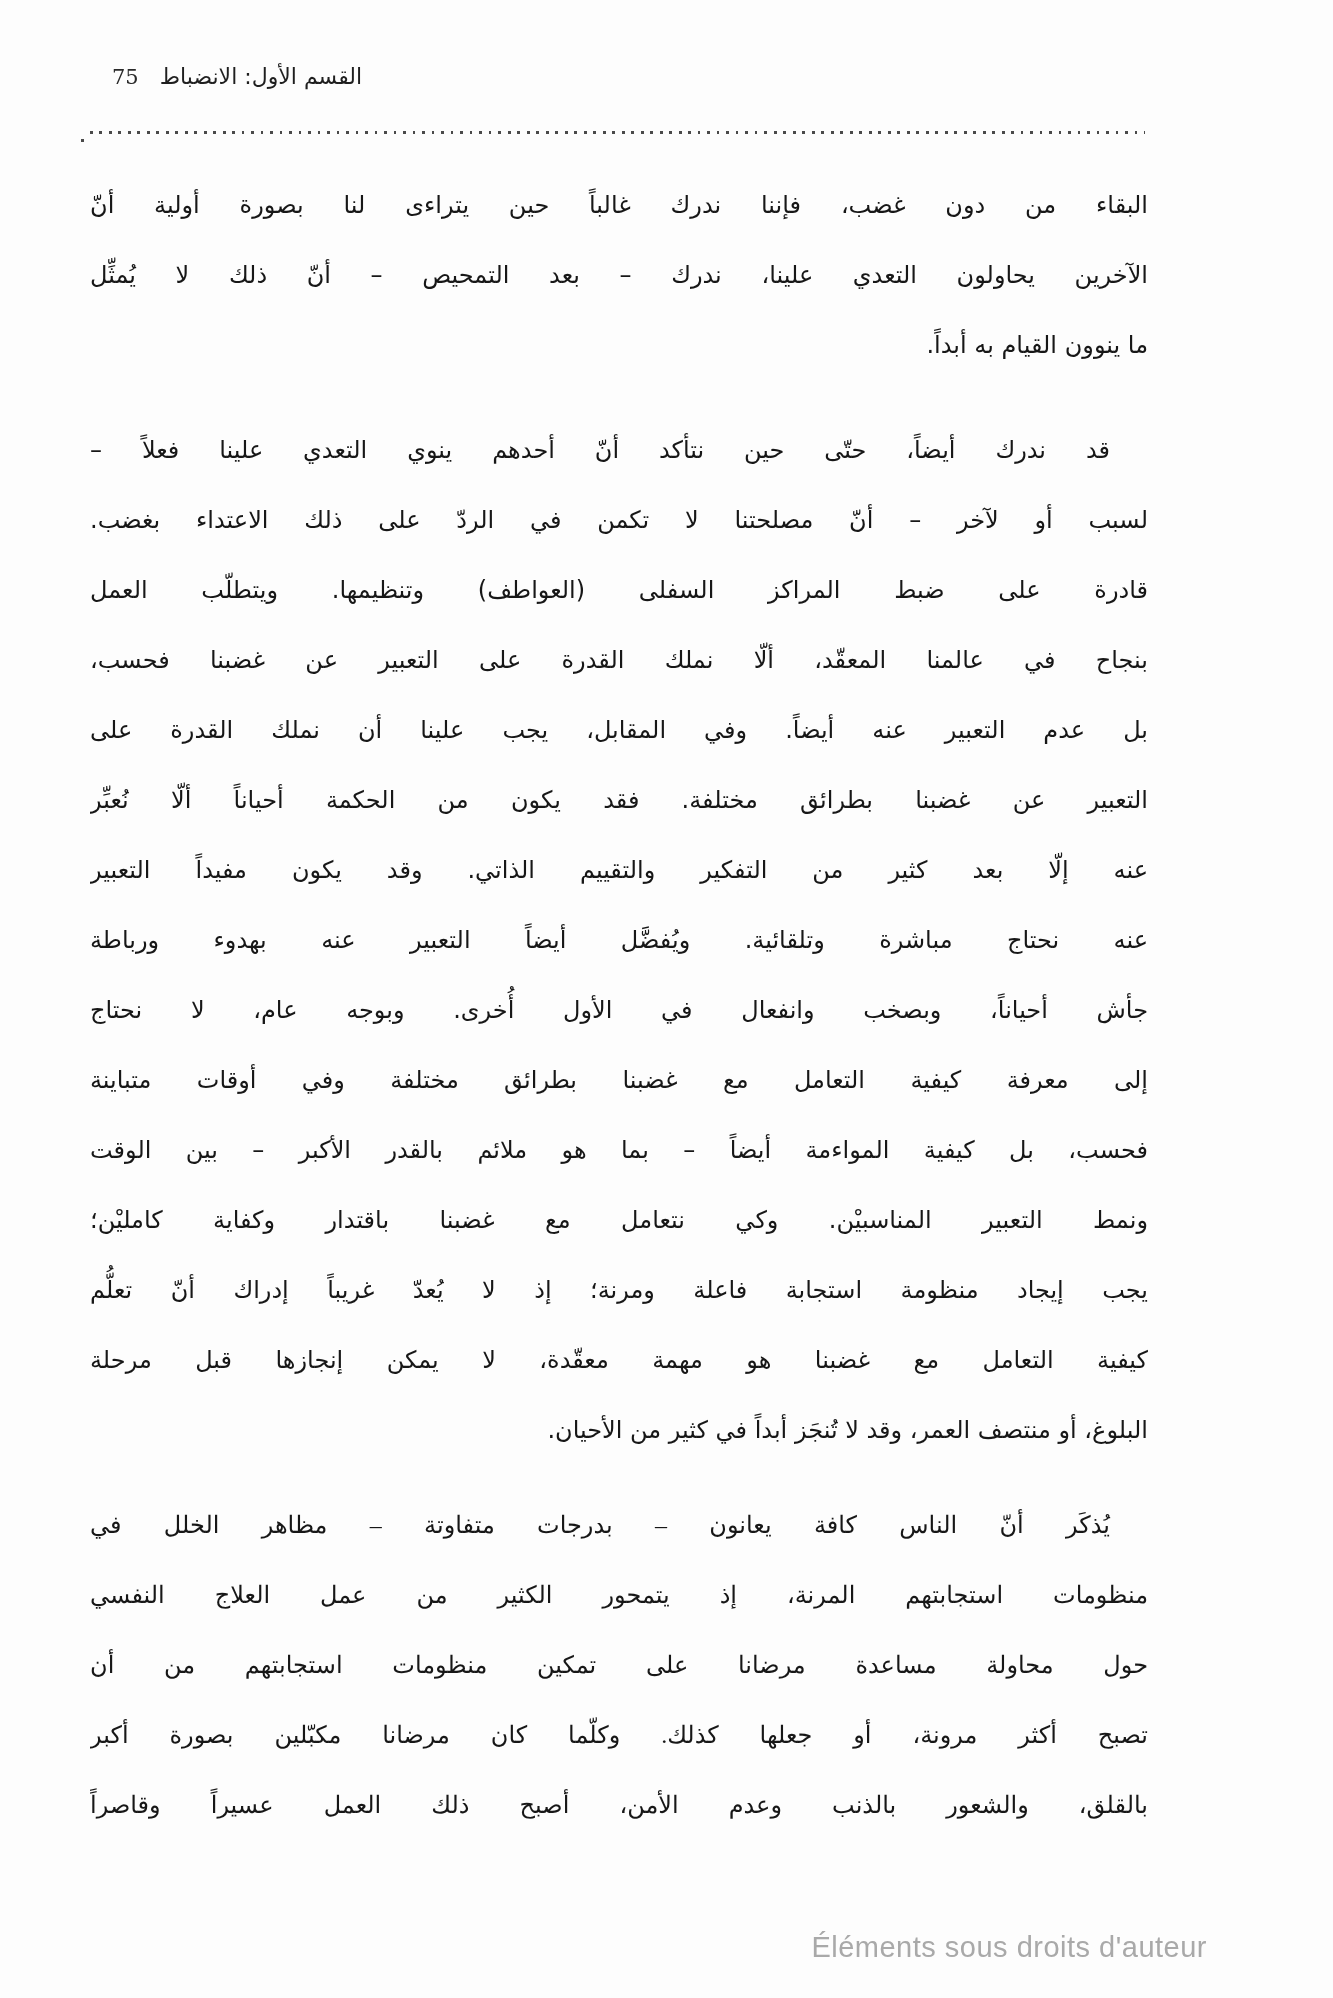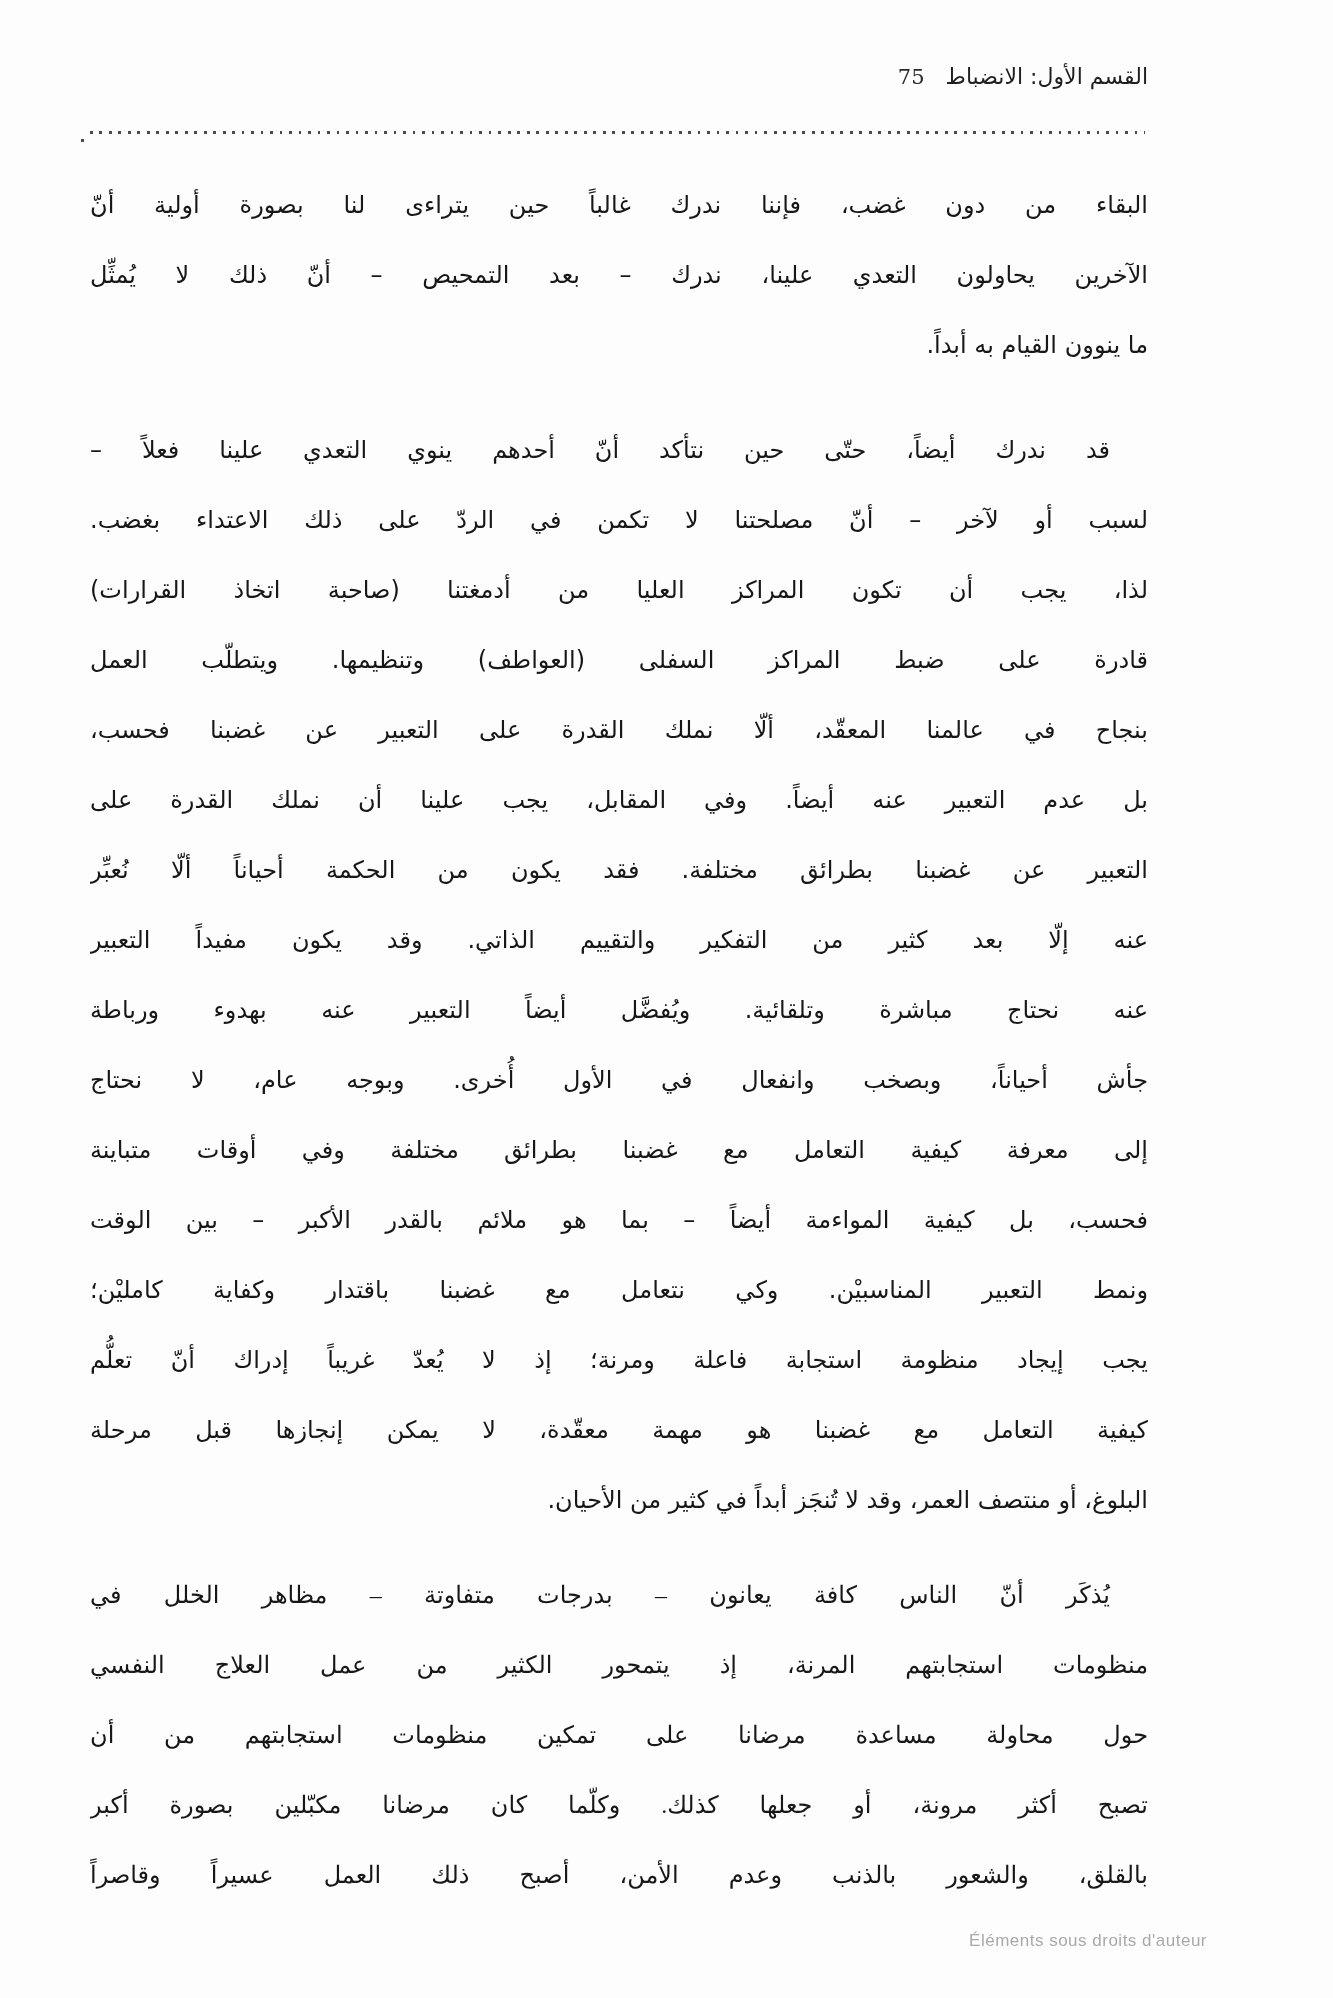--- a/index.html
+++ b/index.html
@@ -6,21 +6,21 @@
   .page{
     position:relative;
     width:1333px;height:1998px;
     background:#fdfdfd;
     font-family:"DejaVu Sans",sans-serif;
     color:#1b1b1b;
     overflow:hidden;
   }
   .runhead{
     position:absolute;top:64px;left:90px;right:185px;
-    direction:rtl;text-align:right;
+    direction:rtl;text-align:left;
     font-size:22px;color:#1f1f1f;
     padding-left:22px;
   }
   .runhead .pagenum{
     font-family:"DejaVu Serif",serif;
     font-size:21px;
     margin-right:14px; 
     color:#2a2a2a;
   }
   .dotted{
@@ -47,21 +47,21 @@
     white-space:normal;
   }
   .line.last{
     text-align-last:right;
   }
   .line.indent{padding-right:38px;}
   .copyright{
     position:absolute;top:1931px;right:126px;
     direction:ltr;
     font-family:"Liberation Sans",sans-serif;
-    font-size:17px;color:#a9a9a9;
+    font-size:29px;color:#a9a9a9;
     letter-spacing:0.5px;
   }
 </style>
 </head>
 <body>
 
 <div class="page">
 
   <div class="runhead">
     <span>القسم الأول: الانضباط</span>
@@ -75,21 +75,20 @@
 
     <div class="para p1">
       <div class="line">البقاء من دون غضب، فإننا ندرك غالباً حين يتراءى لنا بصورة أولية أنّ</div>
       <div class="line">الآخرين يحاولون التعدي علينا، ندرك – بعد التمحيص – أنّ ذلك لا يُمثِّل</div>
       <div class="line last">ما ينوون القيام به أبداً.</div>
     </div>
 
     <div class="para p2">
       <div class="line indent">قد ندرك أيضاً، حتّى حين نتأكد أنّ أحدهم ينوي التعدي علينا فعلاً –</div>
       <div class="line">لسبب أو لآخر – أنّ مصلحتنا لا تكمن في الردّ على ذلك الاعتداء بغضب.</div>
-      <div class="line">لذا، يجب أن تكون المراكز العليا من أدمغتنا (صاحبة اتخاذ القرارات)</div>
       <div class="line">قادرة على ضبط المراكز السفلى (العواطف) وتنظيمها. ويتطلّب العمل</div>
       <div class="line">بنجاح في عالمنا المعقّد، ألّا نملك القدرة على التعبير عن غضبنا فحسب،</div>
       <div class="line">بل عدم التعبير عنه أيضاً. وفي المقابل، يجب علينا أن نملك القدرة على</div>
       <div class="line">التعبير عن غضبنا بطرائق مختلفة. فقد يكون من الحكمة أحياناً ألّا نُعبِّر</div>
       <div class="line">عنه إلّا بعد كثير من التفكير والتقييم الذاتي. وقد يكون مفيداً التعبير</div>
       <div class="line">عنه نحتاج مباشرة وتلقائية. ويُفضَّل أيضاً التعبير عنه بهدوء ورباطة</div>
       <div class="line">جأش أحياناً، وبصخب وانفعال في الأول أُخرى. وبوجه عام، لا نحتاج</div>
       <div class="line">إلى معرفة كيفية التعامل مع غضبنا بطرائق مختلفة وفي أوقات متباينة</div>
       <div class="line">فحسب، بل كيفية المواءمة أيضاً – بما هو ملائم بالقدر الأكبر – بين الوقت</div>
       <div class="line">ونمط التعبير المناسبيْن. وكي نتعامل مع غضبنا باقتدار وكفاية كامليْن؛</div>

